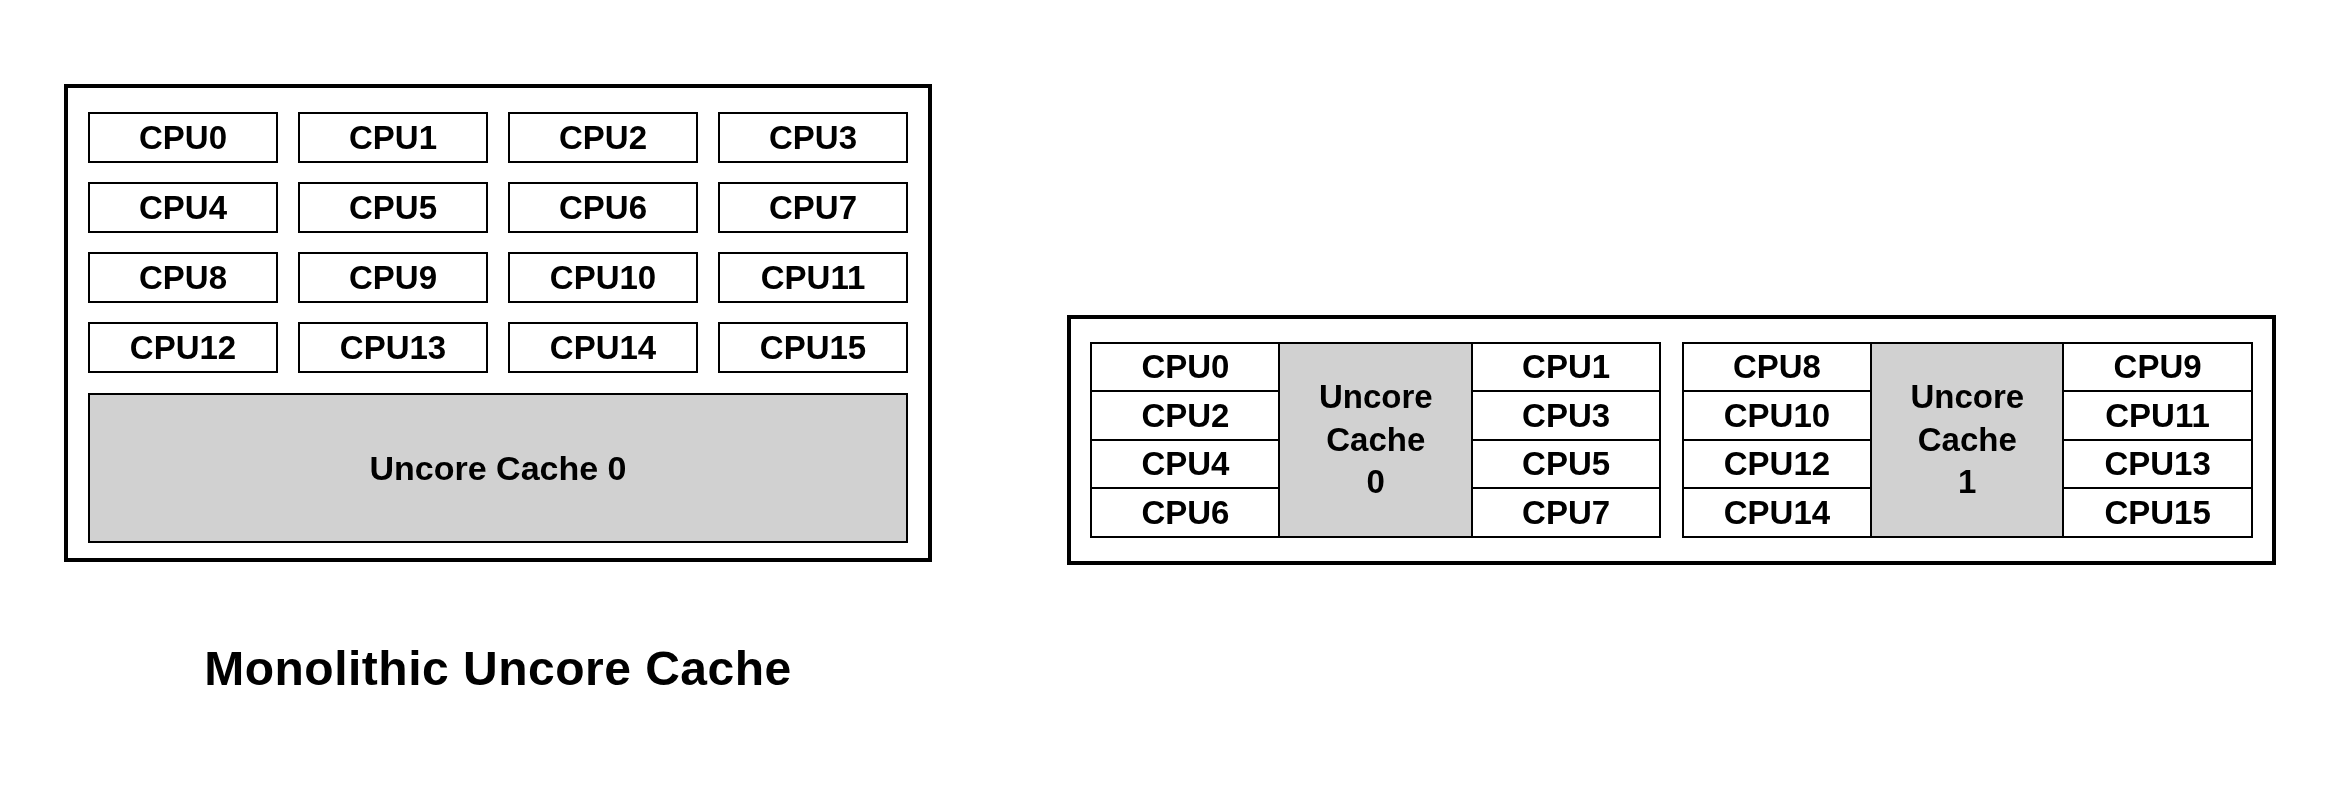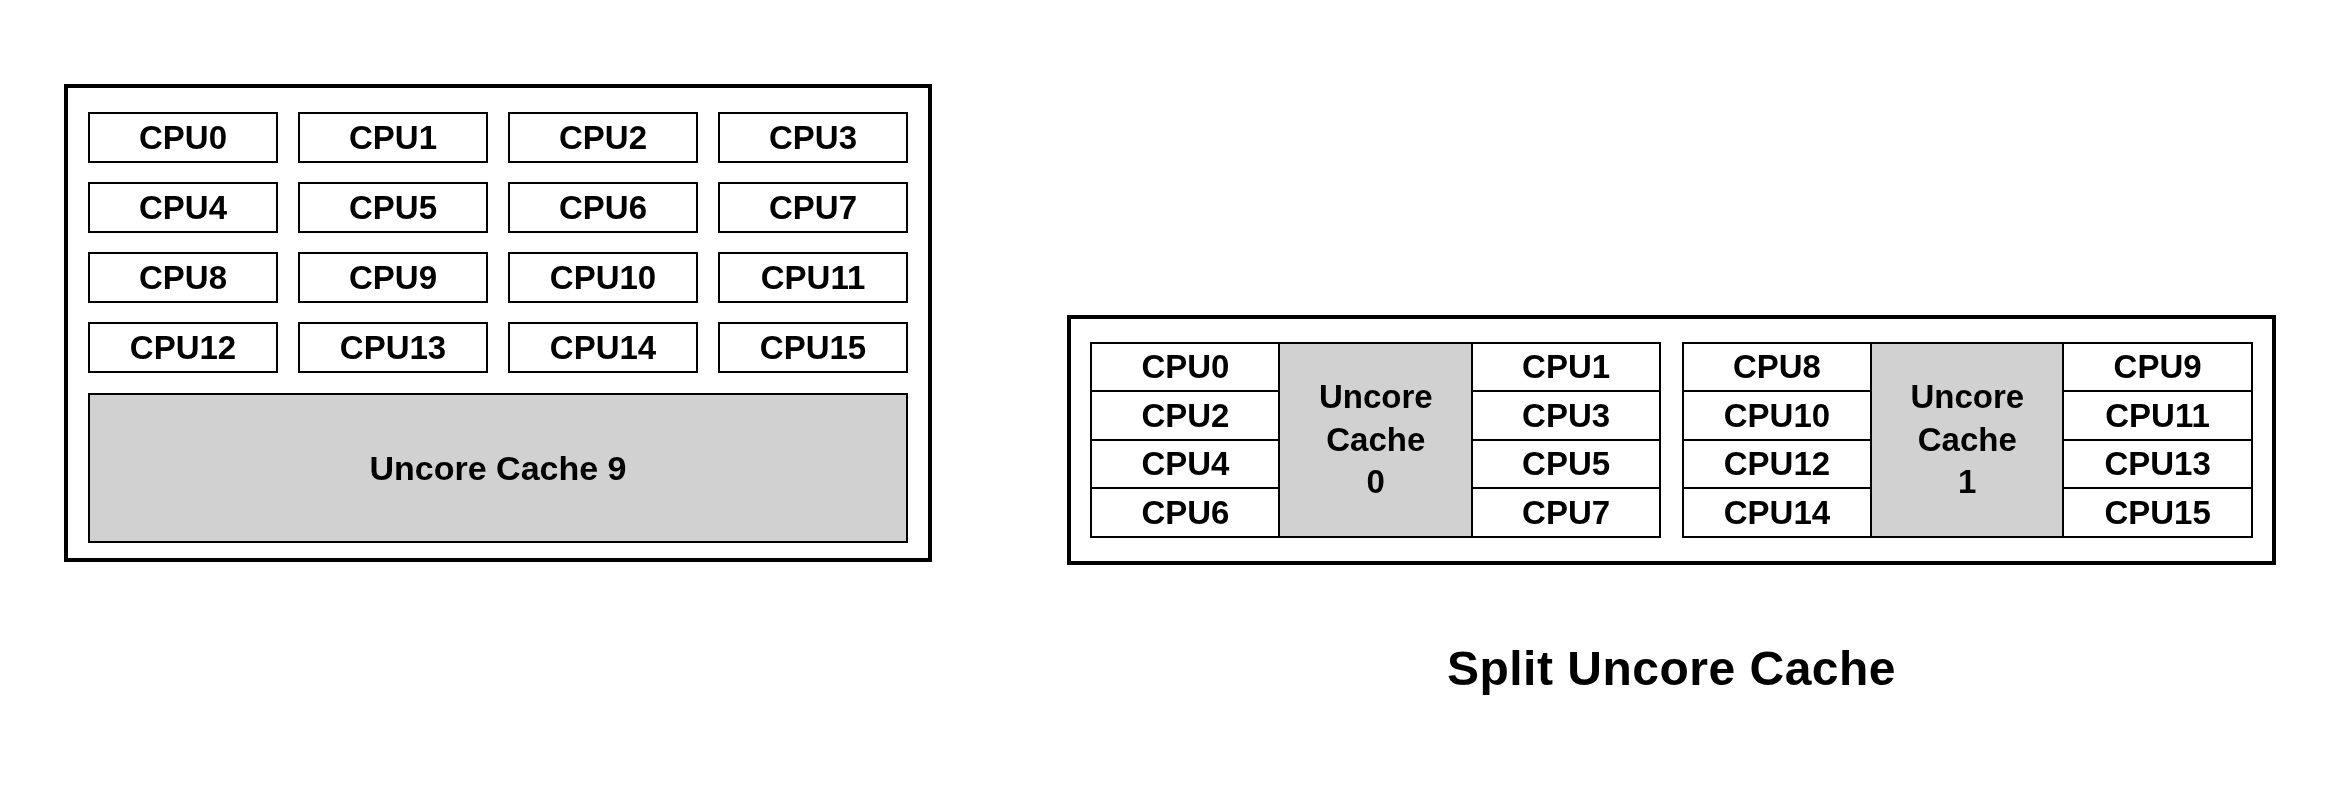--- a/index.html
+++ b/index.html
@@ -147,21 +147,21 @@
       <div class="cpu-cell">CPU8</div>
       <div class="cpu-cell">CPU9</div>
       <div class="cpu-cell">CPU10</div>
       <div class="cpu-cell">CPU11</div>
       <div class="cpu-cell">CPU12</div>
       <div class="cpu-cell">CPU13</div>
       <div class="cpu-cell">CPU14</div>
       <div class="cpu-cell">CPU15</div>
     </div>
     <div class="mono-cache">
-      <span>Uncore Cache 9</span>
+      <span>Uncore Cache 0</span>
     </div>
   </div>
 
   <div class="split-box">
 
     <div class="cluster">
       <div class="cpu-col">
         <div class="cpu-row">CPU0</div>
         <div class="cpu-row">CPU2</div>
         <div class="cpu-row">CPU4</div>
@@ -195,15 +195,15 @@
       <div class="cpu-col right-col">
         <div class="cpu-row">CPU9</div>
         <div class="cpu-row">CPU11</div>
         <div class="cpu-row">CPU13</div>
         <div class="cpu-row">CPU15</div>
       </div>
     </div>
 
   </div>
 
-  <div class="caption split">Split Uncore Cache</div>
+  <div class="caption mono">Monolithic Uncore Cache</div>
 
 </div>
 
 </body></html>

